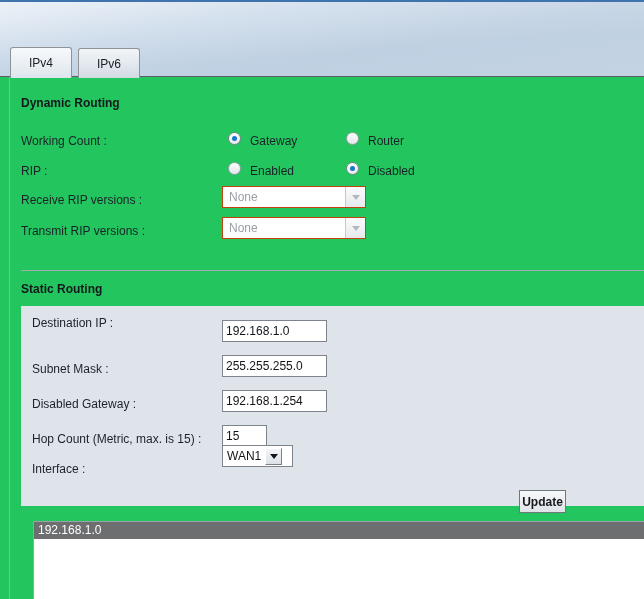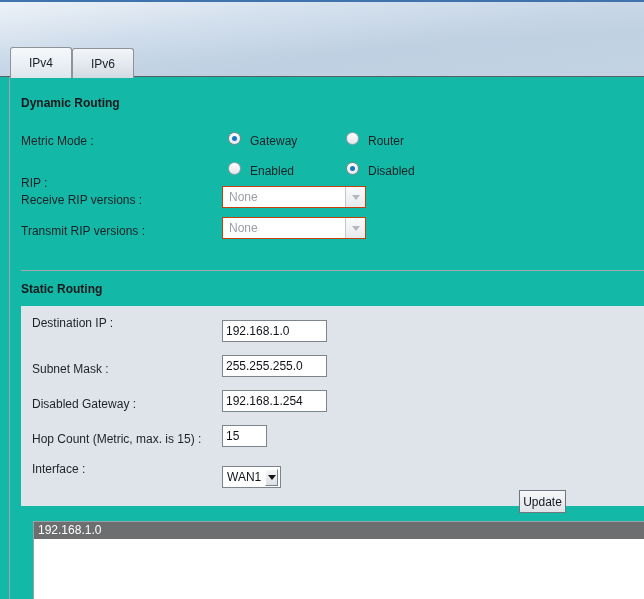--- a/index.html
+++ b/index.html
@@ -75,30 +75,31 @@
     border-radius: 3px 3px 0 0;
   }
   .tab.active {
     background: linear-gradient(180deg, #f6f9fb 0%, #eaeff4 55%, #dde5ec 100%);
     height: 31px;
     z-index: 3;
     text-align: right;
   }
   .tab.inactive {
     background: linear-gradient(180deg, #f2f5f8 0%, #e2e8ee 55%, #d2dae2 100%);
+    margin-left: 6px;
     z-index: 2;
   }
 
   
   .content {
     position: absolute;
     left: 0; top: 77px;
     width: 644px;
     height: 522px;
-    background: #14b8a6;
+    background: #22c55e;
     box-sizing: border-box;
     padding-left: 24px;
   }
   .content-inner {
     position: absolute;
     left: 9px; top: 0;
     right: 0; bottom: 0;
     border-left: 1px solid #9fa6ac;
     box-sizing: border-box;
   }
@@ -247,20 +248,21 @@
     box-sizing: border-box;
     border: 1px solid #6f767d;
     background: linear-gradient(180deg, #f6f7f9 0%, #eceff2 50%, #dfe3e8 100%);
     font-family: "Liberation Sans", sans-serif;
     font-size: 12px;
     color: #14181d;
     display: flex;
     align-items: center;
     justify-content: center;
     padding: 0 5px;
+    font-weight: bold;
   }
 
   
   .listbox {
     position: absolute;
     background: #ffffff;
     border: 1px solid #9aa1a8;
     border-bottom: none;
     box-sizing: border-box;
     overflow: hidden;
@@ -294,29 +296,29 @@
     <div class="tab inactive">
       <span>IPv6</span>
     </div>
   </div>
 
   <div class="content">
     <div class="content-inner">
 
       <div class="section-title" style="left:11px; top:19px;">Dynamic Routing</div>
 
-      <div class="row-label" style="left:11px; top:57px;">Metric Mode :</div>
+      <div class="row-label" style="left:11px; top:57px;">Working Count :</div>
 
       <div class="radio checked" style="left:218px; top:55px;"></div>
       <div class="radio-label" style="left:240px; top:57px;">Gateway</div>
 
       <div class="radio" style="left:336px; top:55px;"></div>
       <div class="radio-label" style="left:358px; top:57px;">Router</div>
 
-      <div class="row-label" style="left:11px; top:87px;margin-top:12px;">RIP :</div>
+      <div class="row-label" style="left:11px; top:87px;">RIP :</div>
 
       <div class="radio" style="left:218px; top:85px;"></div>
       <div class="radio-label" style="left:240px; top:87px;text-align:center;">Enabled</div>
 
       <div class="radio checked" style="left:336px; top:85px;"></div>
       <div class="radio-label" style="left:358px; top:87px;">Disabled</div>
 
       <div class="row-label" style="left:11px; top:116px;">Receive RIP versions :</div>
       <div class="select-disabled" style="left:212px; top:109px; width:144px;">
         <div class="sel-text">None</div>
@@ -345,21 +347,21 @@
       <div class="row-label" style="left:22px; top:285px;">Subnet Mask :</div>
       <input class="text-input" style="left: 212px; top: 278px; width: 105px;" value="255.255.255.0">
 
       <div class="row-label" style="left:22px; top:320px;">Disabled Gateway :</div>
       <input class="text-input" style="left: 212px; top: 313px; width: 105px;" value="192.168.1.254">
 
       <div class="row-label" style="left:22px; top:355px;">Hop Count (Metric, max. is 15) :</div>
       <input class="text-input" style="left: 212px; top: 348px; width: 45px;" value="15">
 
       <div class="row-label" style="left:22px; top:385px;">Interface :</div>
-      <div class="select-enabled" style="left:212px; top:389px; width:59px;">
+      <div class="select-enabled" style="left:212px; top:368px; width:71px;">
         <div class="sel-text">WAN1</div>
         <div class="sel-btn">
           <span class="arrow-en"></span>
         </div>
       </div>
 
       <div class="btn" style="left:509px; top:413px; width:47px;">Update</div>
 
       <div class="listbox" style="left:23px; top:444px; width:621px; height:78px;">
         <div class="list-item selected">192.168.1.0</div>

